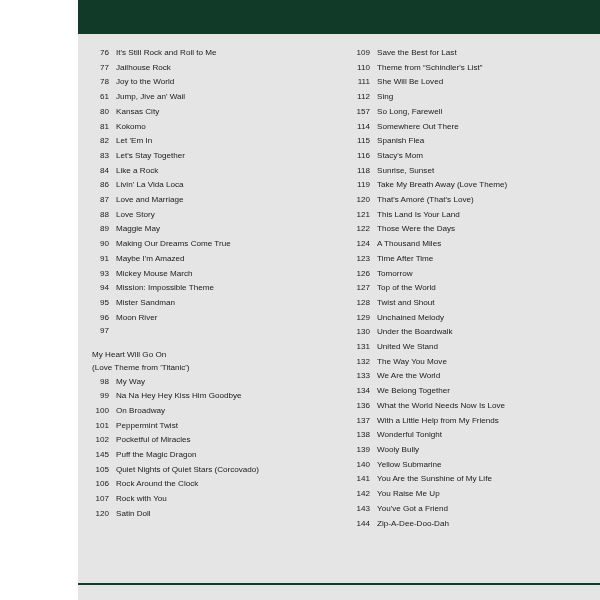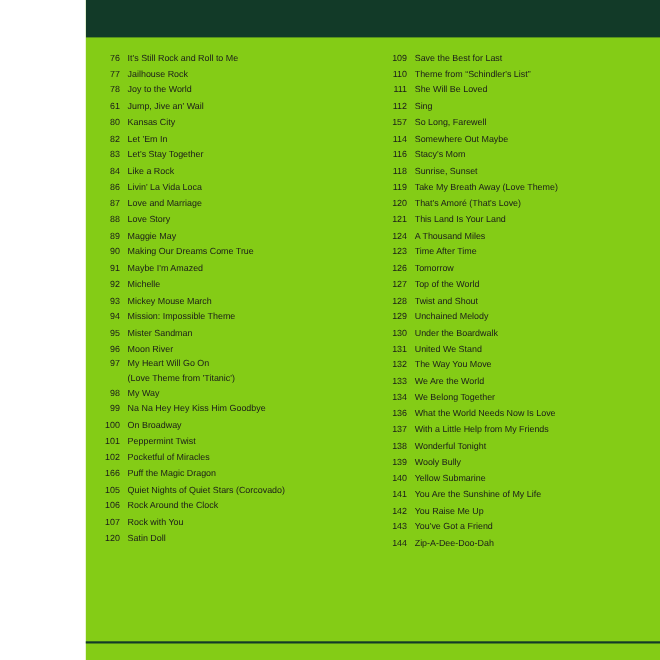--- a/index.html
+++ b/index.html
@@ -10,21 +10,21 @@
     width: 600px;
     height: 600px;
     background: #ffffff;
     font-family: "Liberation Sans", sans-serif;
     overflow: hidden;
   }
   .page {
     position: relative;
     width: 600px;
     height: 600px;
-    background: #84cc16;
+    background: #e5e5e5;
     box-sizing: border-box;
   }
   
   .header-band {
     position: absolute;
     left: 78px;
     top: 0;
     width: 522px;
     height: 34px;
     background: #123a28;
@@ -76,20 +76,21 @@
     padding-right: 7px;
     box-sizing: border-box;
     color: #1a1a1a;
   }
   .entry .title {
     flex: 1 1 auto;
     white-space: pre-line;
   }
   .entry.two-line {
     line-height: 12.6px;
+    flex-direction: column;
   }
   .entry.two-line .num {
     padding-top: 0px;
   }
 </style>
 </head>
 <body>
 
 <div class="page">
   <div class="header-band"></div>
@@ -111,20 +112,24 @@
         </div>
         <div class="entry">
           <span class="num">61</span>
           <span class="title">Jump, Jive an' Wail</span>
         </div>
         <div class="entry">
           <span class="num">80</span>
           <span class="title">Kansas City</span>
         </div>
         <div class="entry">
+          <span class="num">81</span>
+          <span class="title">Kokomo</span>
+        </div>
+        <div class="entry">
           <span class="num">82</span>
           <span class="title">Let 'Em In</span>
         </div>
         <div class="entry">
           <span class="num">83</span>
           <span class="title">Let's Stay Together</span>
         </div>
         <div class="entry">
           <span class="num">84</span>
           <span class="title">Like a Rock</span>
@@ -145,24 +150,20 @@
           <span class="num">89</span>
           <span class="title">Maggie May</span>
         </div>
         <div class="entry">
           <span class="num">90</span>
           <span class="title">Making Our Dreams Come True</span>
         </div>
         <div class="entry">
           <span class="num">91</span>
           <span class="title">Maybe I'm Amazed</span>
-        </div>
-        <div class="entry">
-          <span class="num">92</span>
-          <span class="title">Michelle</span>
         </div>
         <div class="entry">
           <span class="num">93</span>
           <span class="title">Mickey Mouse March</span>
         </div>
         <div class="entry">
           <span class="num">94</span>
           <span class="title">Mission: Impossible Theme</span>
         </div>
         <div class="entry">
@@ -192,21 +193,21 @@
         </div>
         <div class="entry">
           <span class="num">101</span>
           <span class="title">Peppermint Twist</span>
         </div>
         <div class="entry">
           <span class="num">102</span>
           <span class="title">Pocketful of Miracles</span>
         </div>
         <div class="entry">
-          <span class="num">166</span>
+          <span class="num">145</span>
           <span class="title">Puff the Magic Dragon</span>
         </div>
         <div class="entry">
           <span class="num">105</span>
           <span class="title">Quiet Nights of Quiet Stars (Corcovado)</span>
         </div>
         <div class="entry">
           <span class="num">106</span>
           <span class="title">Rock Around the Clock</span>
         </div>
@@ -235,41 +236,49 @@
         <div class="entry">
           <span class="num">112</span>
           <span class="title">Sing</span>
         </div>
         <div class="entry">
           <span class="num">157</span>
           <span class="title">So Long, Farewell</span>
         </div>
         <div class="entry">
           <span class="num">114</span>
-          <span class="title">Somewhere Out Maybe</span>
+          <span class="title">Somewhere Out There</span>
+        </div>
+        <div class="entry">
+          <span class="num">115</span>
+          <span class="title">Spanish Flea</span>
         </div>
         <div class="entry">
           <span class="num">116</span>
           <span class="title">Stacy's Mom</span>
         </div>
         <div class="entry">
           <span class="num">118</span>
           <span class="title">Sunrise, Sunset</span>
         </div>
         <div class="entry">
           <span class="num">119</span>
           <span class="title">Take My Breath Away (Love Theme)</span>
         </div>
         <div class="entry">
           <span class="num">120</span>
           <span class="title">That's Amoré (That's Love)</span>
         </div>
         <div class="entry">
           <span class="num">121</span>
           <span class="title">This Land Is Your Land</span>
+        </div>
+        <div class="entry">
+          <span class="num">122</span>
+          <span class="title">Those Were the Days</span>
         </div>
         <div class="entry">
           <span class="num">124</span>
           <span class="title">A Thousand Miles</span>
         </div>
         <div class="entry">
           <span class="num">123</span>
           <span class="title">Time After Time</span>
         </div>
         <div class="entry">

